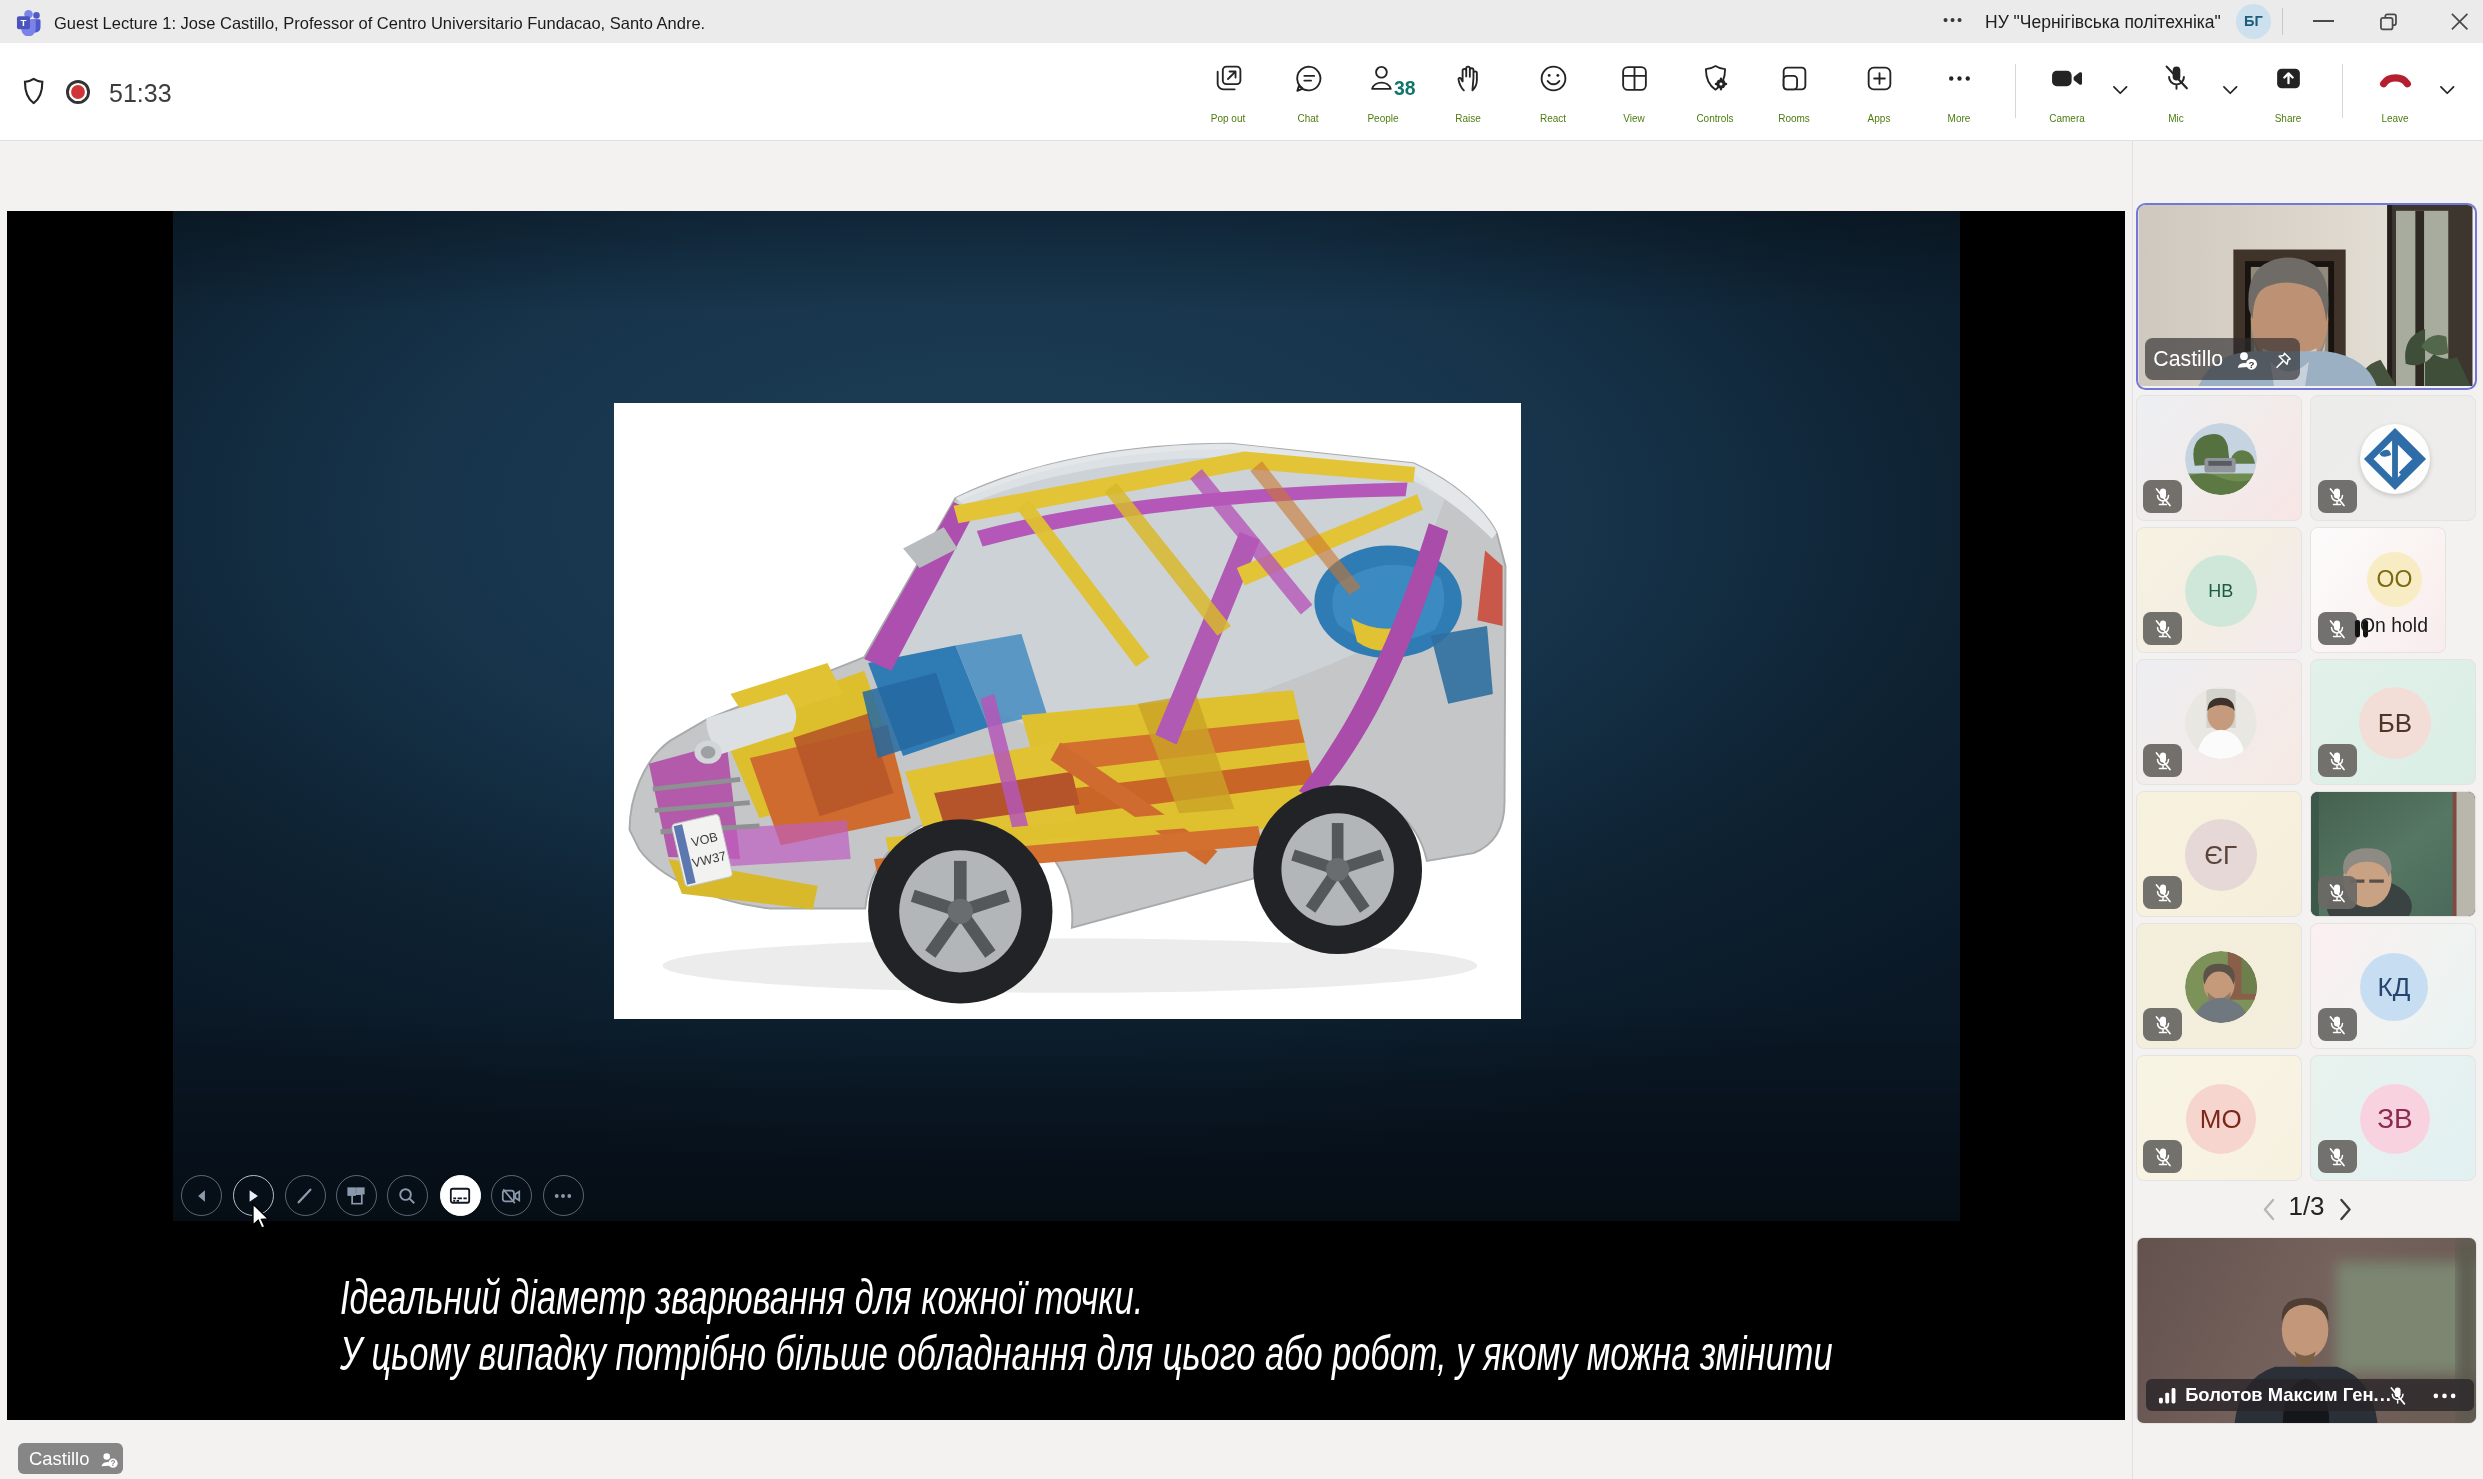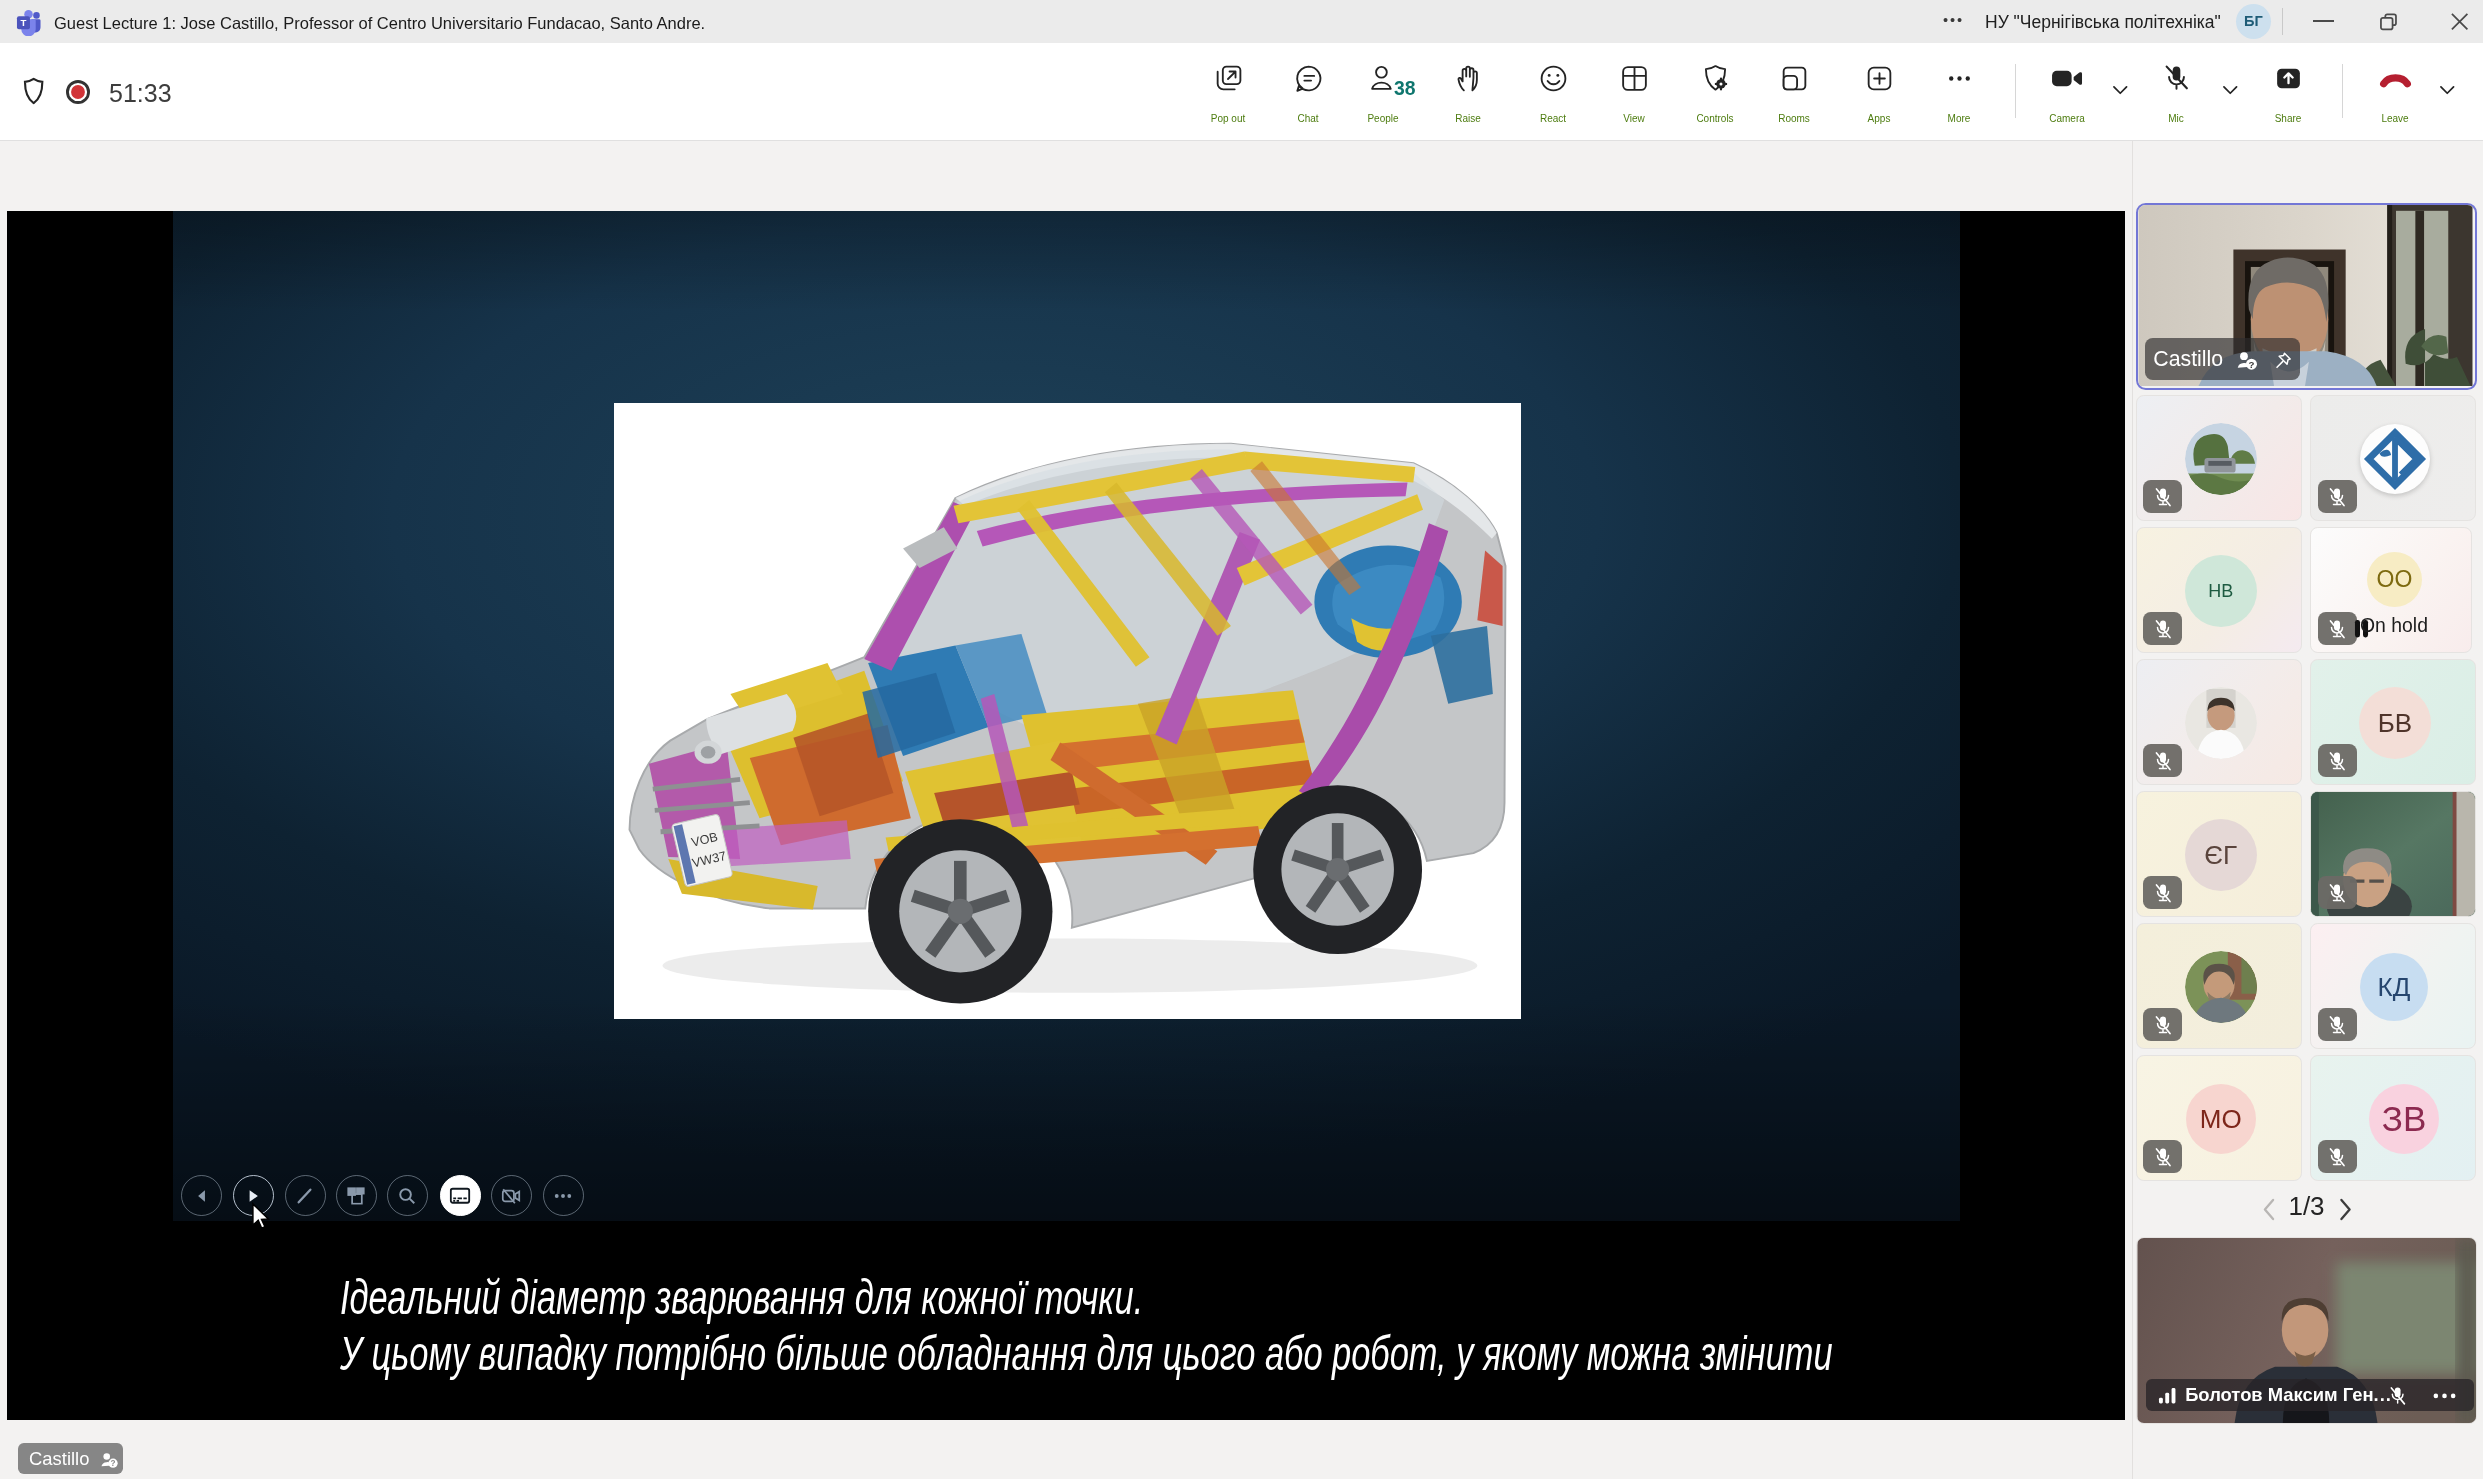--- a/index.html
+++ b/index.html
@@ -484,21 +484,21 @@
         <div class="avatar" style="left:48px; top:27px; width:72px; height:72px; background:#cfe7d9; color:#1d5b41; font-size:18px; line-height:72px;">НВ</div>
         <div class="micbadge">
           <svg width="22" height="22" viewBox="0 0 22 22">
             <rect x="8" y="2.5" width="6" height="10" rx="3" fill="#fff"></rect>
             <path d="M5.5 9.5 a5.5 5.5 0 0 0 11 0 M11 15 V18.5 M7.5 18.5 H14.5" stroke="#fff" stroke-width="1.5" fill="none" stroke-linecap="round"></path>
             <path d="M4.5 3 L18 19.5" stroke="#fff" stroke-width="1.7" stroke-linecap="round"></path>
           </svg>
         </div>
       </div>
 
-      <div class="tile" style="left:185px; top:386px; width:162px; height:126px; background:linear-gradient(125deg,#fcfcfc 0%,#faf3f1 60%,#f8ecec 100%);">
+      <div class="tile" style="left:185px; top:386px; width:136px; height:126px; background:linear-gradient(125deg,#fcfcfc 0%,#faf3f1 60%,#f8ecec 100%);">
         <div class="avatar" style="left:56px; top:24px; width:55px; height:55px; background:#f7ecc4; color:#7d6a10; font-size:23px; line-height:55px;">ОО</div>
         <div class="micbadge">
           <svg width="22" height="22" viewBox="0 0 22 22">
             <rect x="8" y="2.5" width="6" height="10" rx="3" fill="#fff"></rect>
             <path d="M5.5 9.5 a5.5 5.5 0 0 0 11 0 M11 15 V18.5 M7.5 18.5 H14.5" stroke="#fff" stroke-width="1.5" fill="none" stroke-linecap="round"></path>
             <path d="M4.5 3 L18 19.5" stroke="#fff" stroke-width="1.7" stroke-linecap="round"></path>
           </svg>
         </div>
         <svg style="position:absolute; left:43px; bottom:13.6px;" width="15.5" height="19.4" viewBox="0 0 16 20">
           <rect x="1" y="1" width="5.2" height="18" rx="2.4" fill="#111"></rect>
@@ -622,21 +622,21 @@
         <div class="micbadge">
           <svg width="22" height="22" viewBox="0 0 22 22">
             <rect x="8" y="2.5" width="6" height="10" rx="3" fill="#fff"></rect>
             <path d="M5.5 9.5 a5.5 5.5 0 0 0 11 0 M11 15 V18.5 M7.5 18.5 H14.5" stroke="#fff" stroke-width="1.5" fill="none" stroke-linecap="round"></path>
             <path d="M4.5 3 L18 19.5" stroke="#fff" stroke-width="1.7" stroke-linecap="round"></path>
           </svg>
         </div>
       </div>
 
       <div class="tile" style="left:185px; top:914px; width:166px; height:126px; background:linear-gradient(125deg,#e8f3ee 0%,#e3f0f2 100%);">
-        <div class="avatar" style="left:58px; top:28px; width:70px; height:70px; background:#f9d2df; color:#8c2a50; font-size:35px; line-height:70px;">ЗВ</div>
+        <div class="avatar" style="left:49px; top:28px; width:70px; height:70px; background:#f9d2df; color:#8c2a50; font-size:28px; line-height:70px;">ЗВ</div>
         <div class="micbadge">
           <svg width="22" height="22" viewBox="0 0 22 22">
             <rect x="8" y="2.5" width="6" height="10" rx="3" fill="#fff"></rect>
             <path d="M5.5 9.5 a5.5 5.5 0 0 0 11 0 M11 15 V18.5 M7.5 18.5 H14.5" stroke="#fff" stroke-width="1.5" fill="none" stroke-linecap="round"></path>
             <path d="M4.5 3 L18 19.5" stroke="#fff" stroke-width="1.7" stroke-linecap="round"></path>
           </svg>
         </div>
       </div>
     </div>
     <div class="abs" id="pager">

